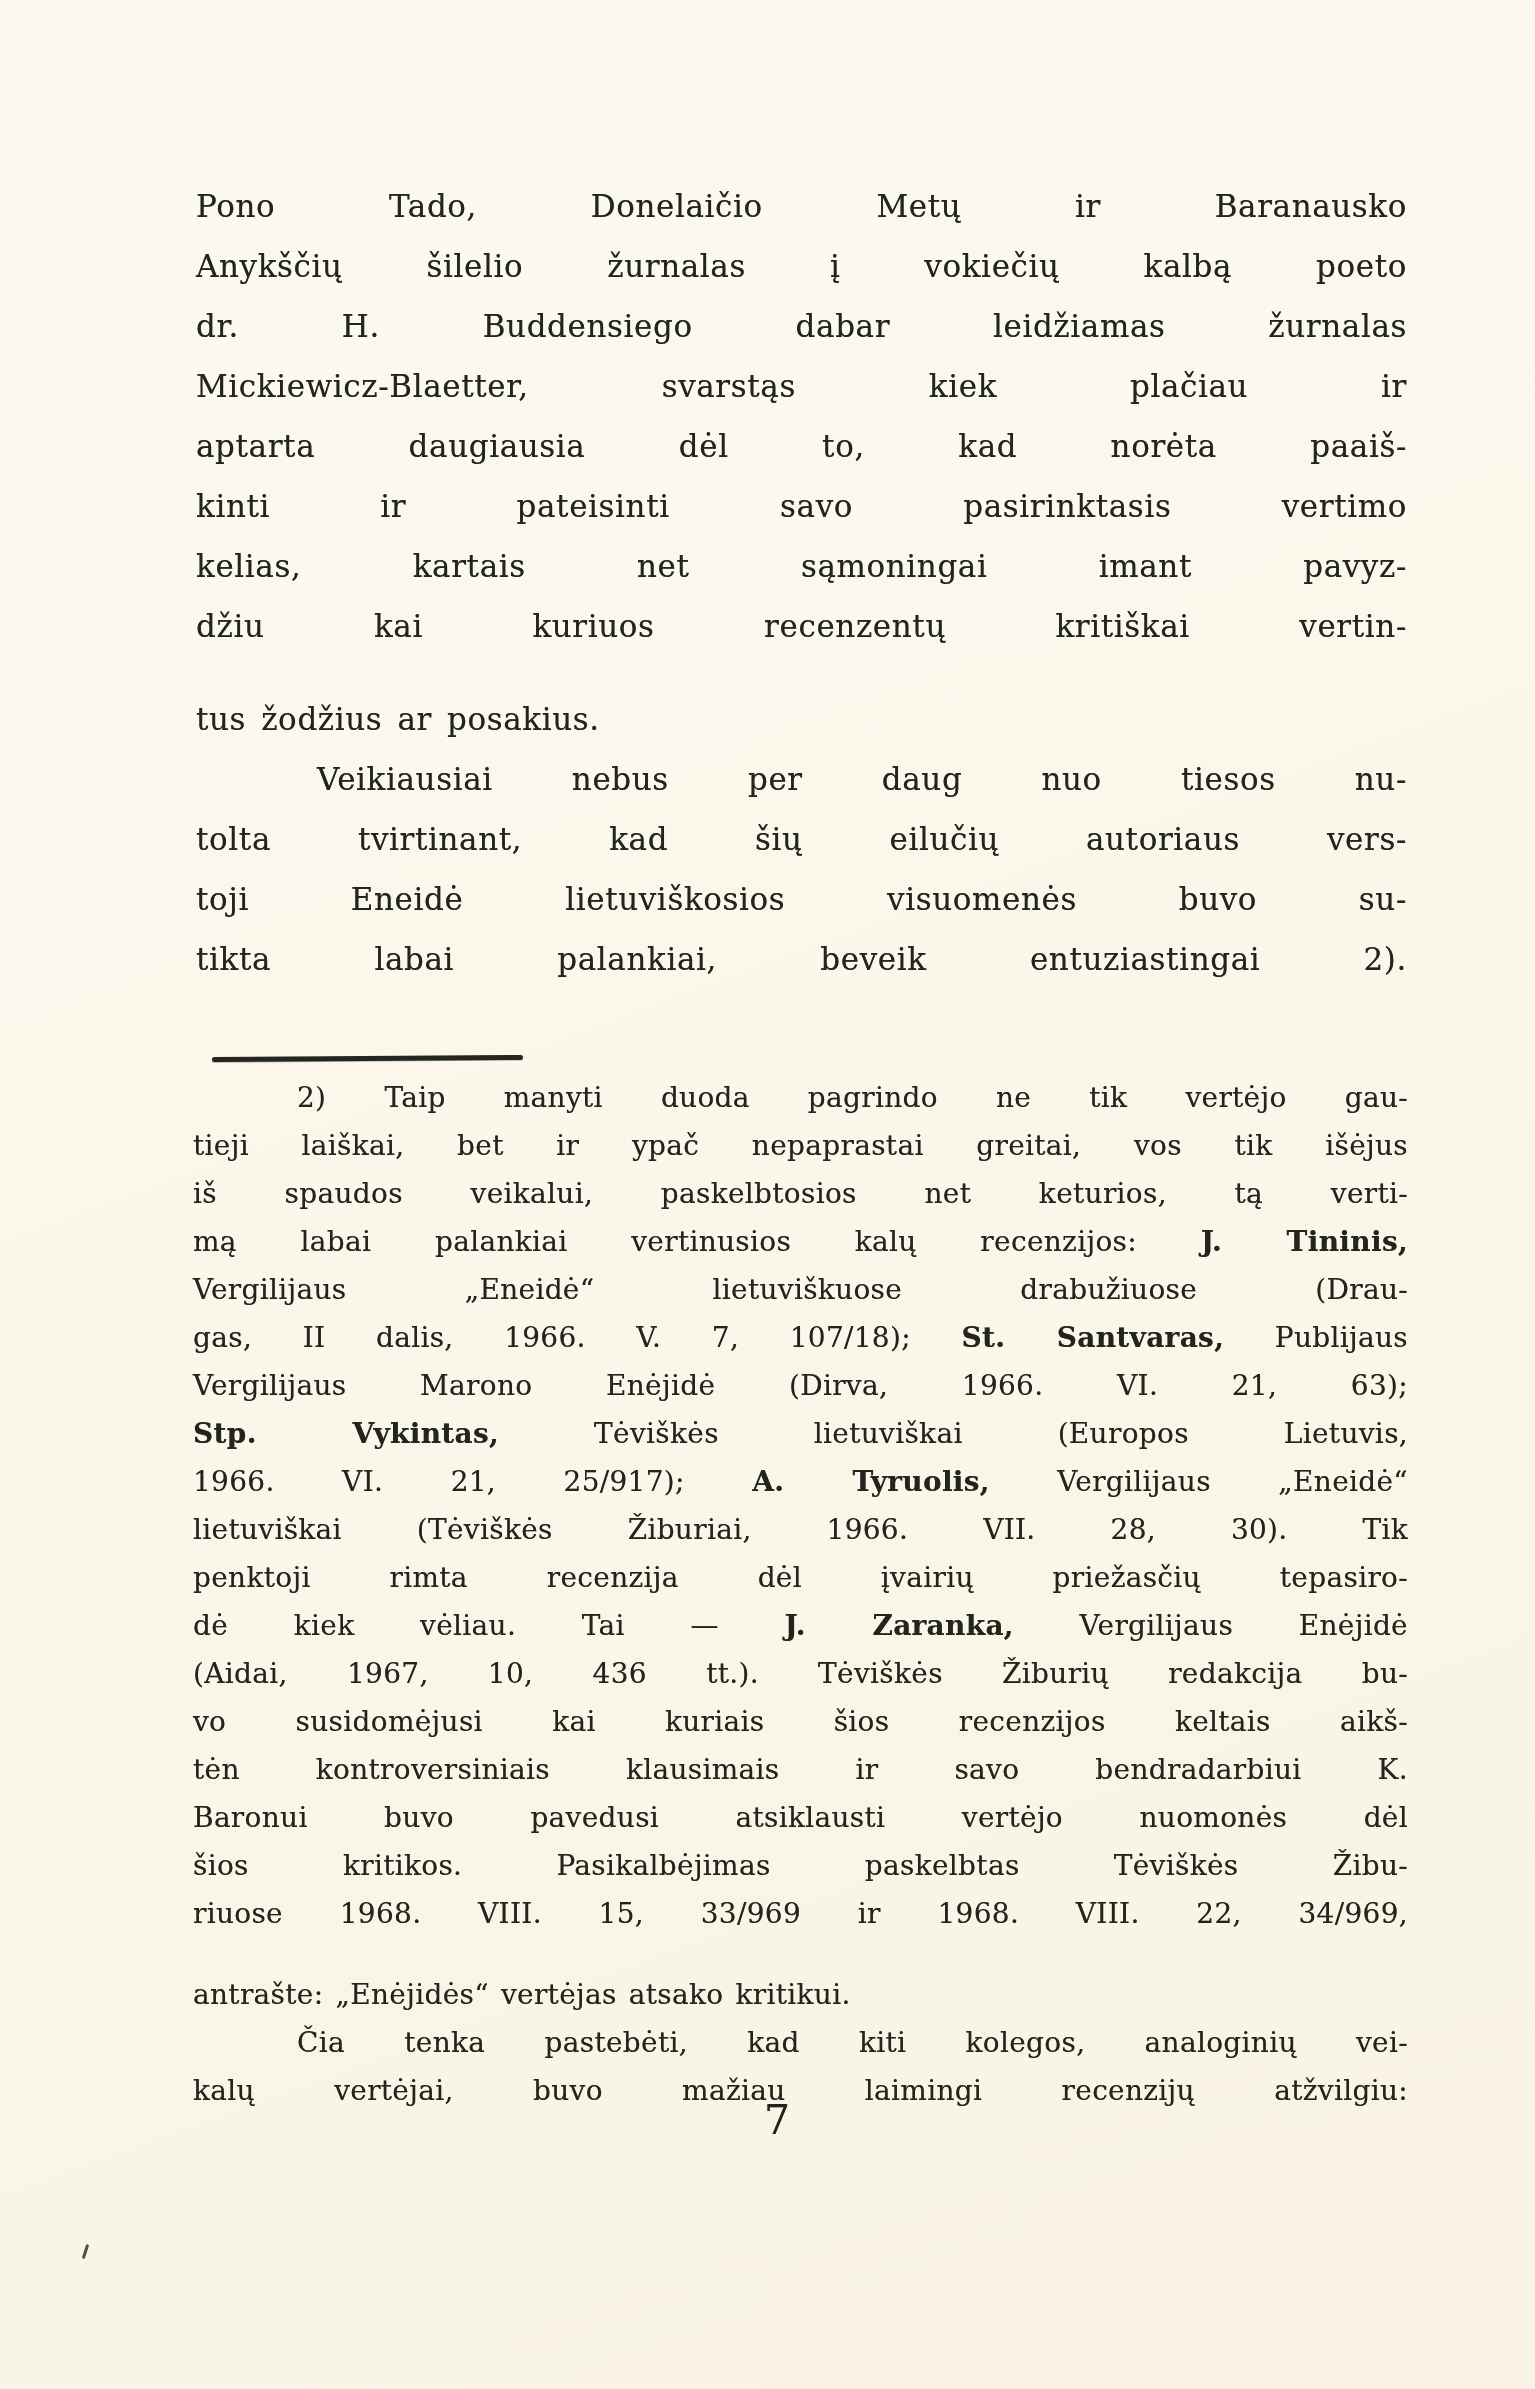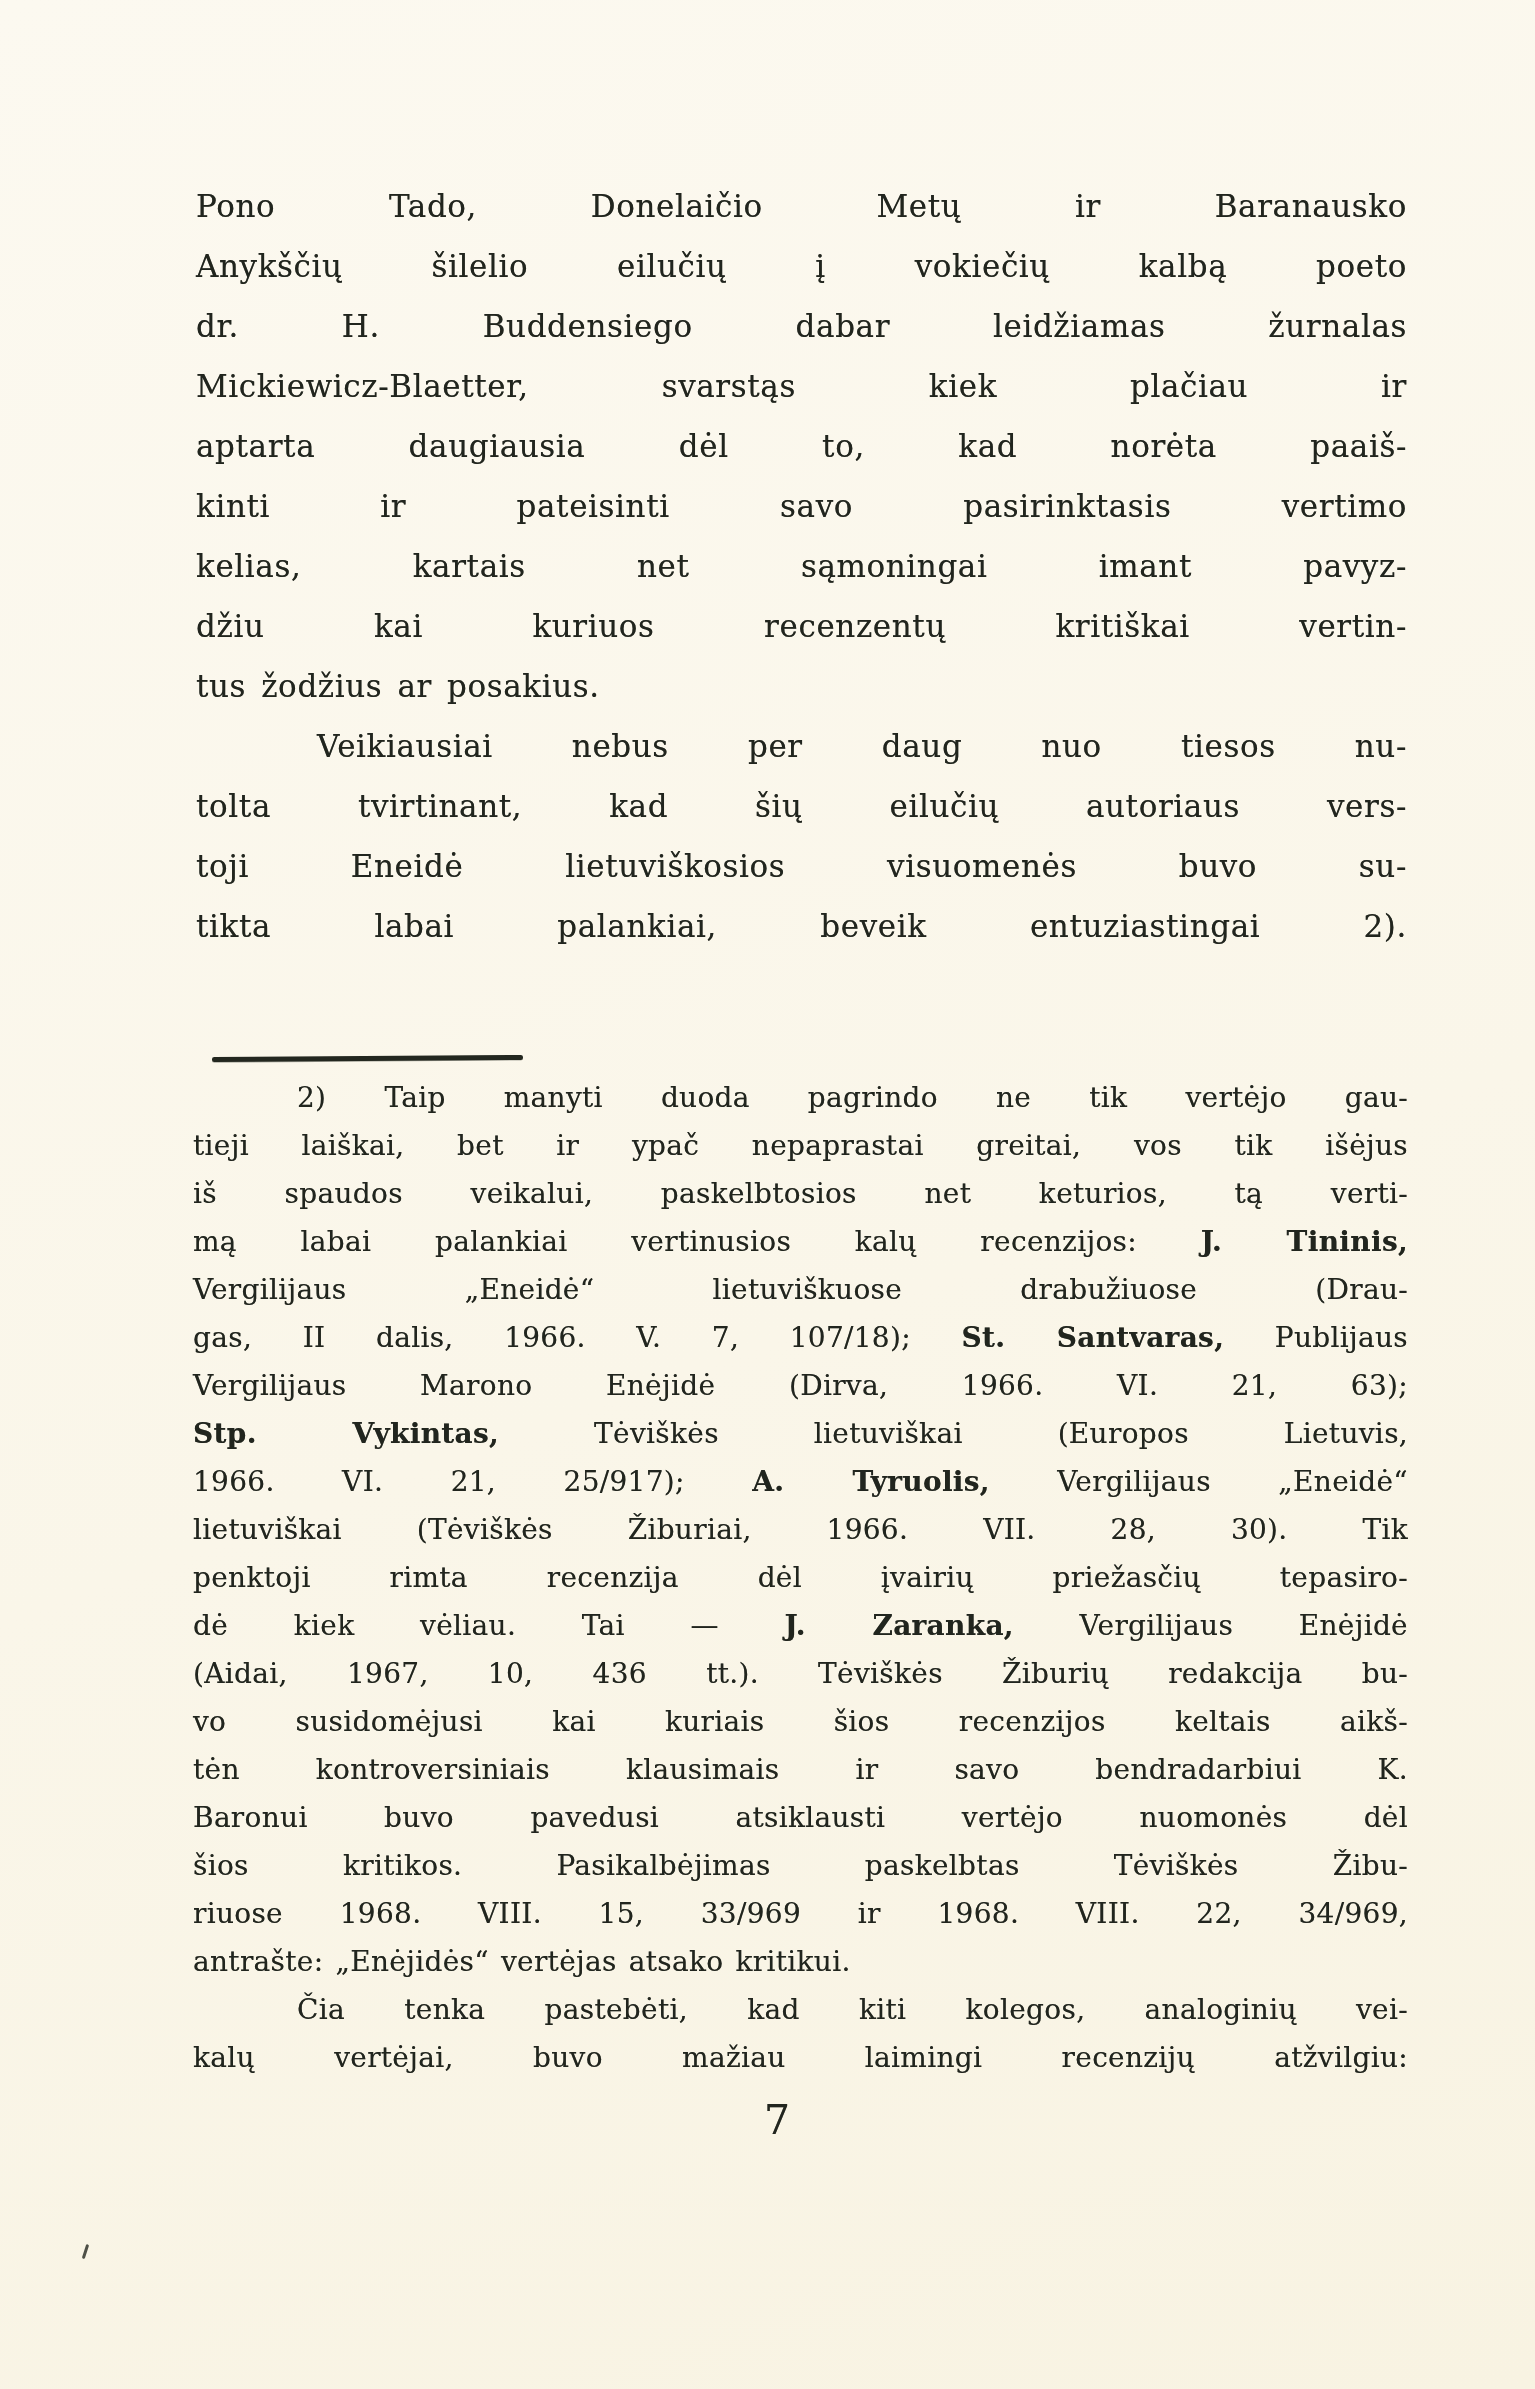--- a/index.html
+++ b/index.html
@@ -43,20 +43,21 @@
     word-spacing: 2.9px;
     text-shadow: 0 0 0.5px rgba(32, 36, 29, 0.5);
   }
   .line {
     text-align: justify;
     text-align-last: justify;
     white-space: normal;
   }
   .line.para-end {
     text-align-last: left;
+    margin-top: 33px;
   }
   .main-text .line.indent {
     text-indent: 121px;
   }
   .footnote-text .line.indent {
     text-indent: 104px;
   }
   .line b {
     font-weight: bold;
   }
@@ -92,21 +93,21 @@
     transform: rotate(18deg);
   }
 </style>
 </head>
 <body>
 
 <div class="page">
 
   <div class="text-block main-text">
       <div class="line"><span>Pono Tado, Donelaičio Metų ir Baranausko</span></div>
-      <div class="line"><span>Anykščių šilelio eilučių į vokiečių kalbą poeto</span></div>
+      <div class="line"><span>Anykščių šilelio žurnalas į vokiečių kalbą poeto</span></div>
       <div class="line"><span>dr. H. Buddensiego dabar leidžiamas žurnalas</span></div>
       <div class="line"><span>Mickiewicz-Blaetter, svarstąs kiek plačiau ir</span></div>
       <div class="line"><span>aptarta daugiausia dėl to, kad norėta paaiš-</span></div>
       <div class="line"><span>kinti ir pateisinti savo pasirinktasis vertimo</span></div>
       <div class="line"><span>kelias, kartais net sąmoningai imant pavyz-</span></div>
       <div class="line"><span>džiu kai kuriuos recenzentų kritiškai vertin-</span></div>
       <div class="line para-end"><span>tus žodžius ar posakius.</span></div>
       <div class="line indent"><span>Veikiausiai nebus per daug nuo tiesos nu-</span></div>
       <div class="line"><span>tolta tvirtinant, kad šių eilučių autoriaus vers-</span></div>
       <div class="line"><span>toji Eneidė lietuviškosios visuomenės buvo su-</span></div>

